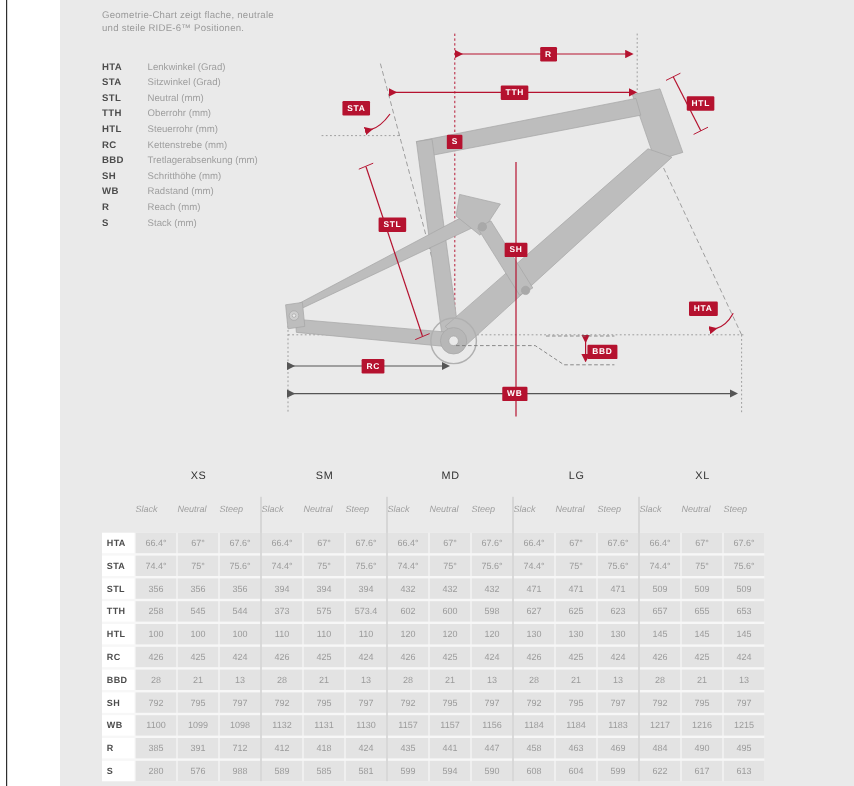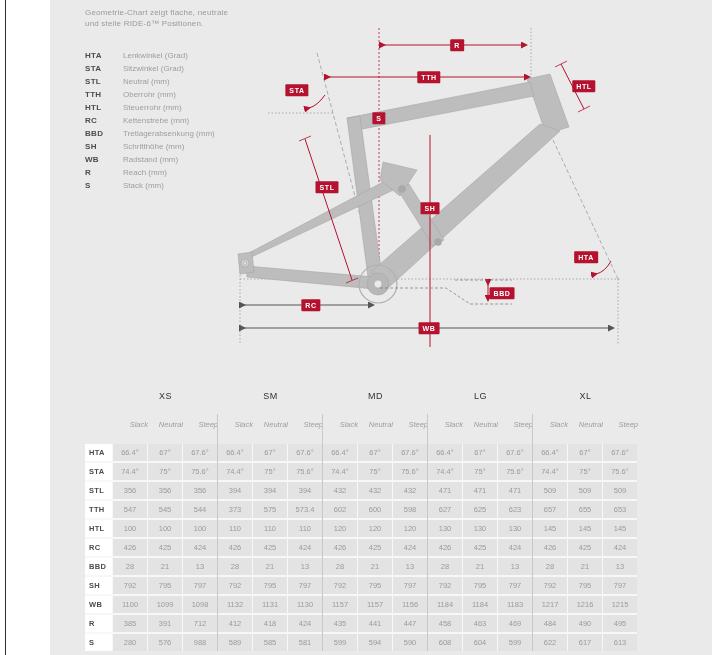--- a/index.html
+++ b/index.html
@@ -19,21 +19,21 @@
   .diagram-svg { position:absolute; left:0; top:0; }
 
   .dlabel { position:absolute; transform:translate(-50%,-50%); background:#b5122f; color:#ffffff;
             font-size:7px; font-weight:bold; line-height:1; padding:2.5px 4px 2px 4px;
             letter-spacing:.6px; border-radius:1px; white-space:nowrap; }
 
   .size-header-row { position:absolute; left:113px; top:391px; width:525px; display:flex; }
   .size-header { width:105px; text-align:center; font-size:9px; font-weight:normal; color:#333333; letter-spacing:.6px; }
 
   .subheader-row { position:absolute; left:113px; top:420px; width:525px; display:flex; }
-  .subheader-cell { width:35px; text-align:right; font-size:7.5px; font-style:italic; color:#9e9e9e; }
+  .subheader-cell { width:35px; text-align:left; font-size:7.5px; font-style:italic; color:#9e9e9e; }
 
   .geo-grid { position:absolute; left:85px; top:444px; display:grid;
               grid-template-columns:27px repeat(15,34px); gap:2px 1px; background:#f7f7f7; }
   .row-label { background:#ffffff; font-size:7.5px; font-weight:bold; color:#4c4c4c;
                display:flex; align-items:center; padding-left:4px; height:17px; letter-spacing:.3px; }
   .cell { background:#e3e3e3; font-size:7.5px; color:#9b9b9b; display:flex;
           align-items:center; justify-content:center; height:17px; }
 
   .group-sep { position:absolute; top:414px; width:1px; height:237px; background:#c8c8c8; }
 </style>
@@ -247,21 +247,21 @@
     <div class="cell">432</div>
     <div class="cell">432</div>
     <div class="cell">432</div>
     <div class="cell">471</div>
     <div class="cell">471</div>
     <div class="cell">471</div>
     <div class="cell">509</div>
     <div class="cell">509</div>
     <div class="cell">509</div>
     <div class="row-label">TTH</div>
-    <div class="cell">547</div>
+    <div class="cell">258</div>
     <div class="cell">545</div>
     <div class="cell">544</div>
     <div class="cell">373</div>
     <div class="cell">575</div>
     <div class="cell">573.4</div>
     <div class="cell">602</div>
     <div class="cell">600</div>
     <div class="cell">598</div>
     <div class="cell">627</div>
     <div class="cell">625</div>

